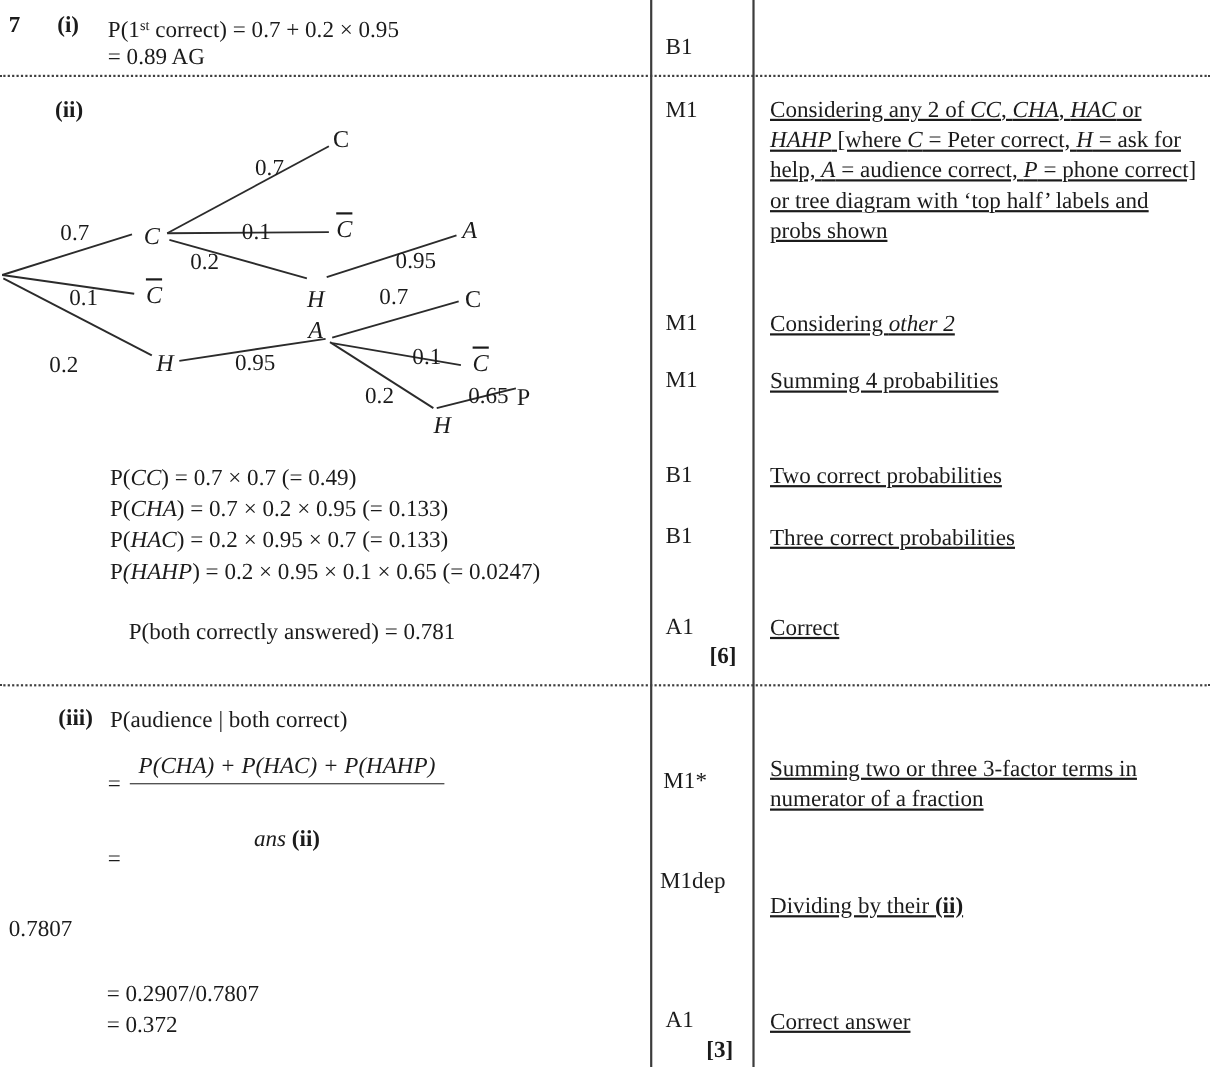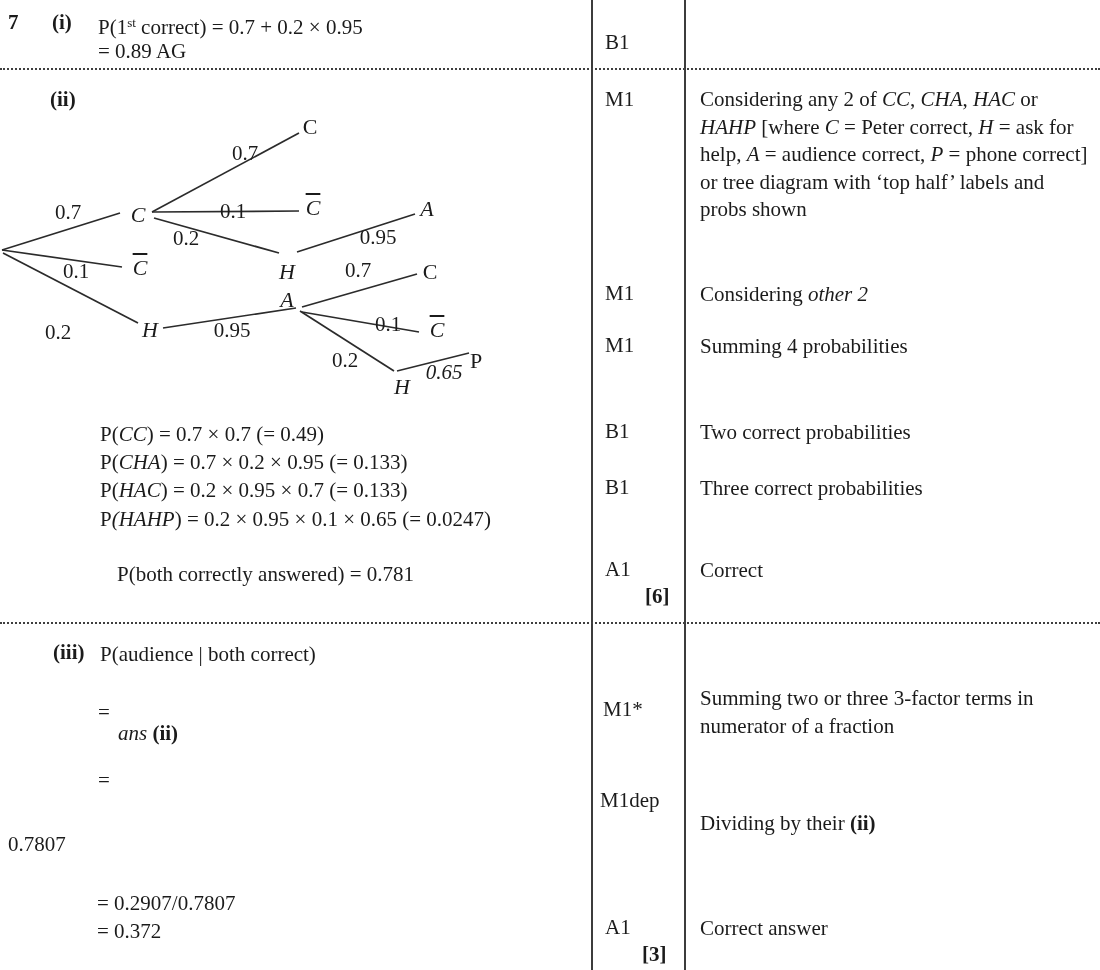--- a/index.html
+++ b/index.html
@@ -7,21 +7,21 @@
   body {
     width:1100px; height:970px;
     background:#ffffff;
     color:#1b1b1b;
     font-family:"Liberation Serif","DejaVu Serif",serif;
     font-size:21px;
     position:relative;
     overflow:hidden;
   }
   .abs { position:absolute; white-space:nowrap; }
-  .wrap { position:absolute; white-space:normal; }
+  .wrap { position:absolute; white-space:normal;text-decoration:underline; }
   .bd { font-weight:bold; }
   .it { font-style:italic; }
   .ov { text-decoration:overline; }
   .sup { font-size:13px; vertical-align:7px; letter-spacing:0; }
   .vrule { position:absolute; top:0; bottom:0; width:1.6px; background:#3c3c3c; }
   .hdot { position:absolute; left:0; right:0; height:0; border-top:2.5px dotted #3f3f3f; }
   .mark { font-size:21px; }
   .comment { line-height:27.5px; width:392px; }
   .eq { line-height:28px; }
   .frac { position:absolute; text-align:center; }
@@ -69,21 +69,21 @@
     <span class="tree-label edge" style="left: 76px; top: 171px;">0.1</span>
     <span class="tree-label edge" style="left: 58px; top: 232px;">0.2</span>
     <span class="tree-label edge" style="left: 245px; top: 53px;">0.7</span>
     <span class="tree-label edge" style="left: 233px; top: 111px;">0.1</span>
     <span class="tree-label edge" style="left: 186px; top: 138px;">0.2</span>
     <span class="tree-label edge" style="left: 378px; top: 137px;">0.95</span>
     <span class="tree-label edge" style="left: 232px; top: 230px;">0.95</span>
     <span class="tree-label edge" style="left: 358px; top: 170px;">0.7</span>
     <span class="tree-label edge" style="left: 388px; top: 224px;">0.1</span>
     <span class="tree-label edge" style="left: 345px; top: 260px;">0.2</span>
-    <span class="tree-label edge" style="left: 444px; top: 272px; font-style: italic;">0.65</span>
+    <span class="tree-label edge" style="left: 444px; top: 260px;">0.65</span>
     <span class="tree-label node it" style="left: 138px; top: 115px;">C</span>
     <span class="tree-label node it ov" style="left: 140px; top: 168px;">C</span>
     <span class="tree-label node it" style="left: 150px; top: 230px;">H</span>
     <span class="tree-label node" style="left: 310px; top: 27px;">C</span>
     <span class="tree-label node it ov" style="left: 313px; top: 108px;">C</span>
     <span class="tree-label node it" style="left: 287px; top: 172px;">H</span>
     <span class="tree-label node it" style="left: 427px; top: 109px;">A</span>
     <span class="tree-label node it" style="left: 287px; top: 200px;">A</span>
     <span class="tree-label node" style="left: 430px; top: 172px;">C</span>
     <span class="tree-label node it ov" style="left: 437px; top: 230px;">C</span>
@@ -110,20 +110,21 @@
 <div class="wrap comment" style="left:700px;top:333px"><span>Summing 4 probabilities</span></div>
 <div class="wrap comment" style="left:700px;top:419px"><span>Two correct probabilities</span></div>
 <div class="wrap comment" style="left:700px;top:475px"><span>Three correct probabilities</span></div>
 <div class="wrap comment" style="left:700px;top:557px"><span>Correct</span></div>
 
 <span class="abs bd" style="left:53px;top:640px">(iii)</span>
 <div class="abs eq" style="left:100px;top:640px"><span>P(audience | both correct)</span></div>
 
 <span class="abs" style="left:98px;top:700px">=</span>
 <div class="frac" style="left:118px;top:684px">
+  <div class="num"><span class="it">P(CHA) + P(HAC) + P(HAHP)</span></div>
   <div class="den"><span class="it">ans </span><span class="bd">(ii)</span></div>
 </div>
 
 <span class="abs" style="left:98px;top:768px">=</span>
 <div class="frac" style="left:8px;top:795px">
   <div class="den"><span>0.7807</span></div>
 </div>
 
 <div class="abs eq" style="left:97px;top:889px"><span>= 0.2907/0.7807</span></div>
 <div class="abs eq" style="left:97px;top:917px"><span>= 0.372</span></div>

